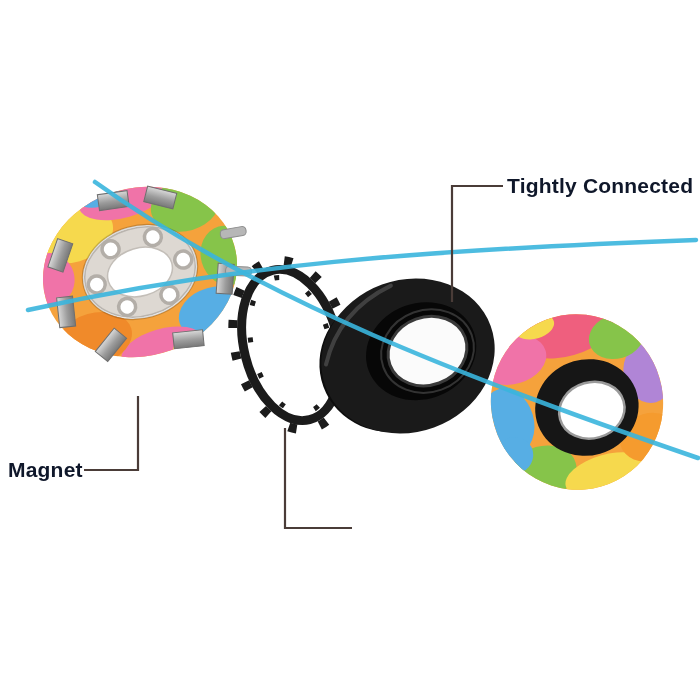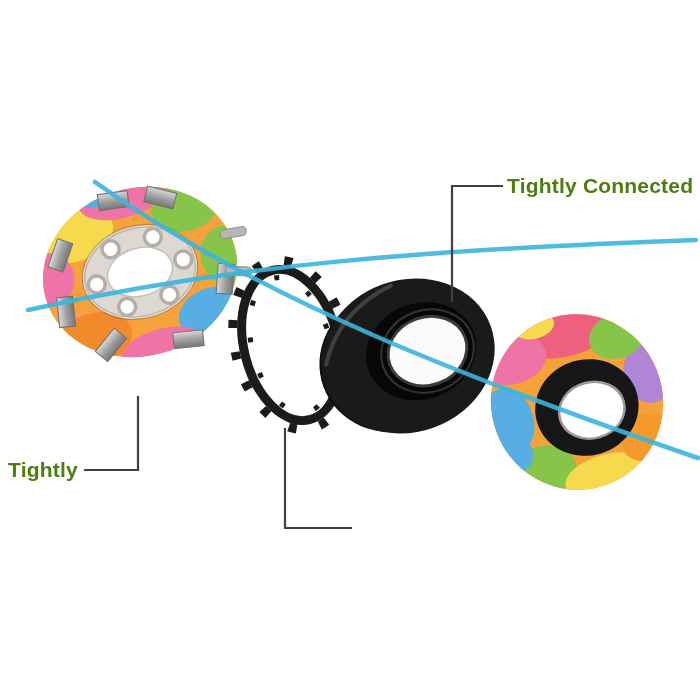--- a/index.html
+++ b/index.html
@@ -8,21 +8,21 @@
     width:700px;height:700px;
     background:#ffffff;
     overflow:hidden;
     font-family:"Liberation Sans", sans-serif;
   }
   .stage svg{position:absolute;left:0;top:0;}
   .callout{
     position:absolute;
     font-weight:700;
     font-size:21px;
-    color:#4d7c0f;
+    color:#0f172a;
     white-space:nowrap;
     letter-spacing:0.2px;
   }
   .callout-tc{left:507px;top:174px;}
   .callout-magnet{left:8px;top:458px;}
   .callout-abs{left:358px;top:517px;}
 </style>
 </head>
 <body>
 
@@ -135,15 +135,15 @@
 
     <path d="M 28 310 C 230 265, 420 250, 696 240" fill="none" stroke="#3ab5dd" stroke-width="4.5" stroke-linecap="round" opacity="0.9"></path>
     <path d="M 95 182 C 260 300, 470 380, 698 458" fill="none" stroke="#3ab5dd" stroke-width="4.5" stroke-linecap="round" opacity="0.9"></path>
 
     <polyline points="503,186 452,186 452,302" fill="none" stroke="#4a3c38" stroke-width="2.2"></polyline>
     <polyline points="84,470 138,470 138,396" fill="none" stroke="#4a3c38" stroke-width="2.2"></polyline>
     <polyline points="285,428 285,528 352,528" fill="none" stroke="#4a3c38" stroke-width="2.2"></polyline>
   </svg>
 
   <div class="callout callout-tc">Tightly Connected</div>
-  <div class="callout callout-magnet">Tightly</div>
+  <div class="callout callout-magnet">Magnet</div>
 
 </div>
 
 </body></html>

